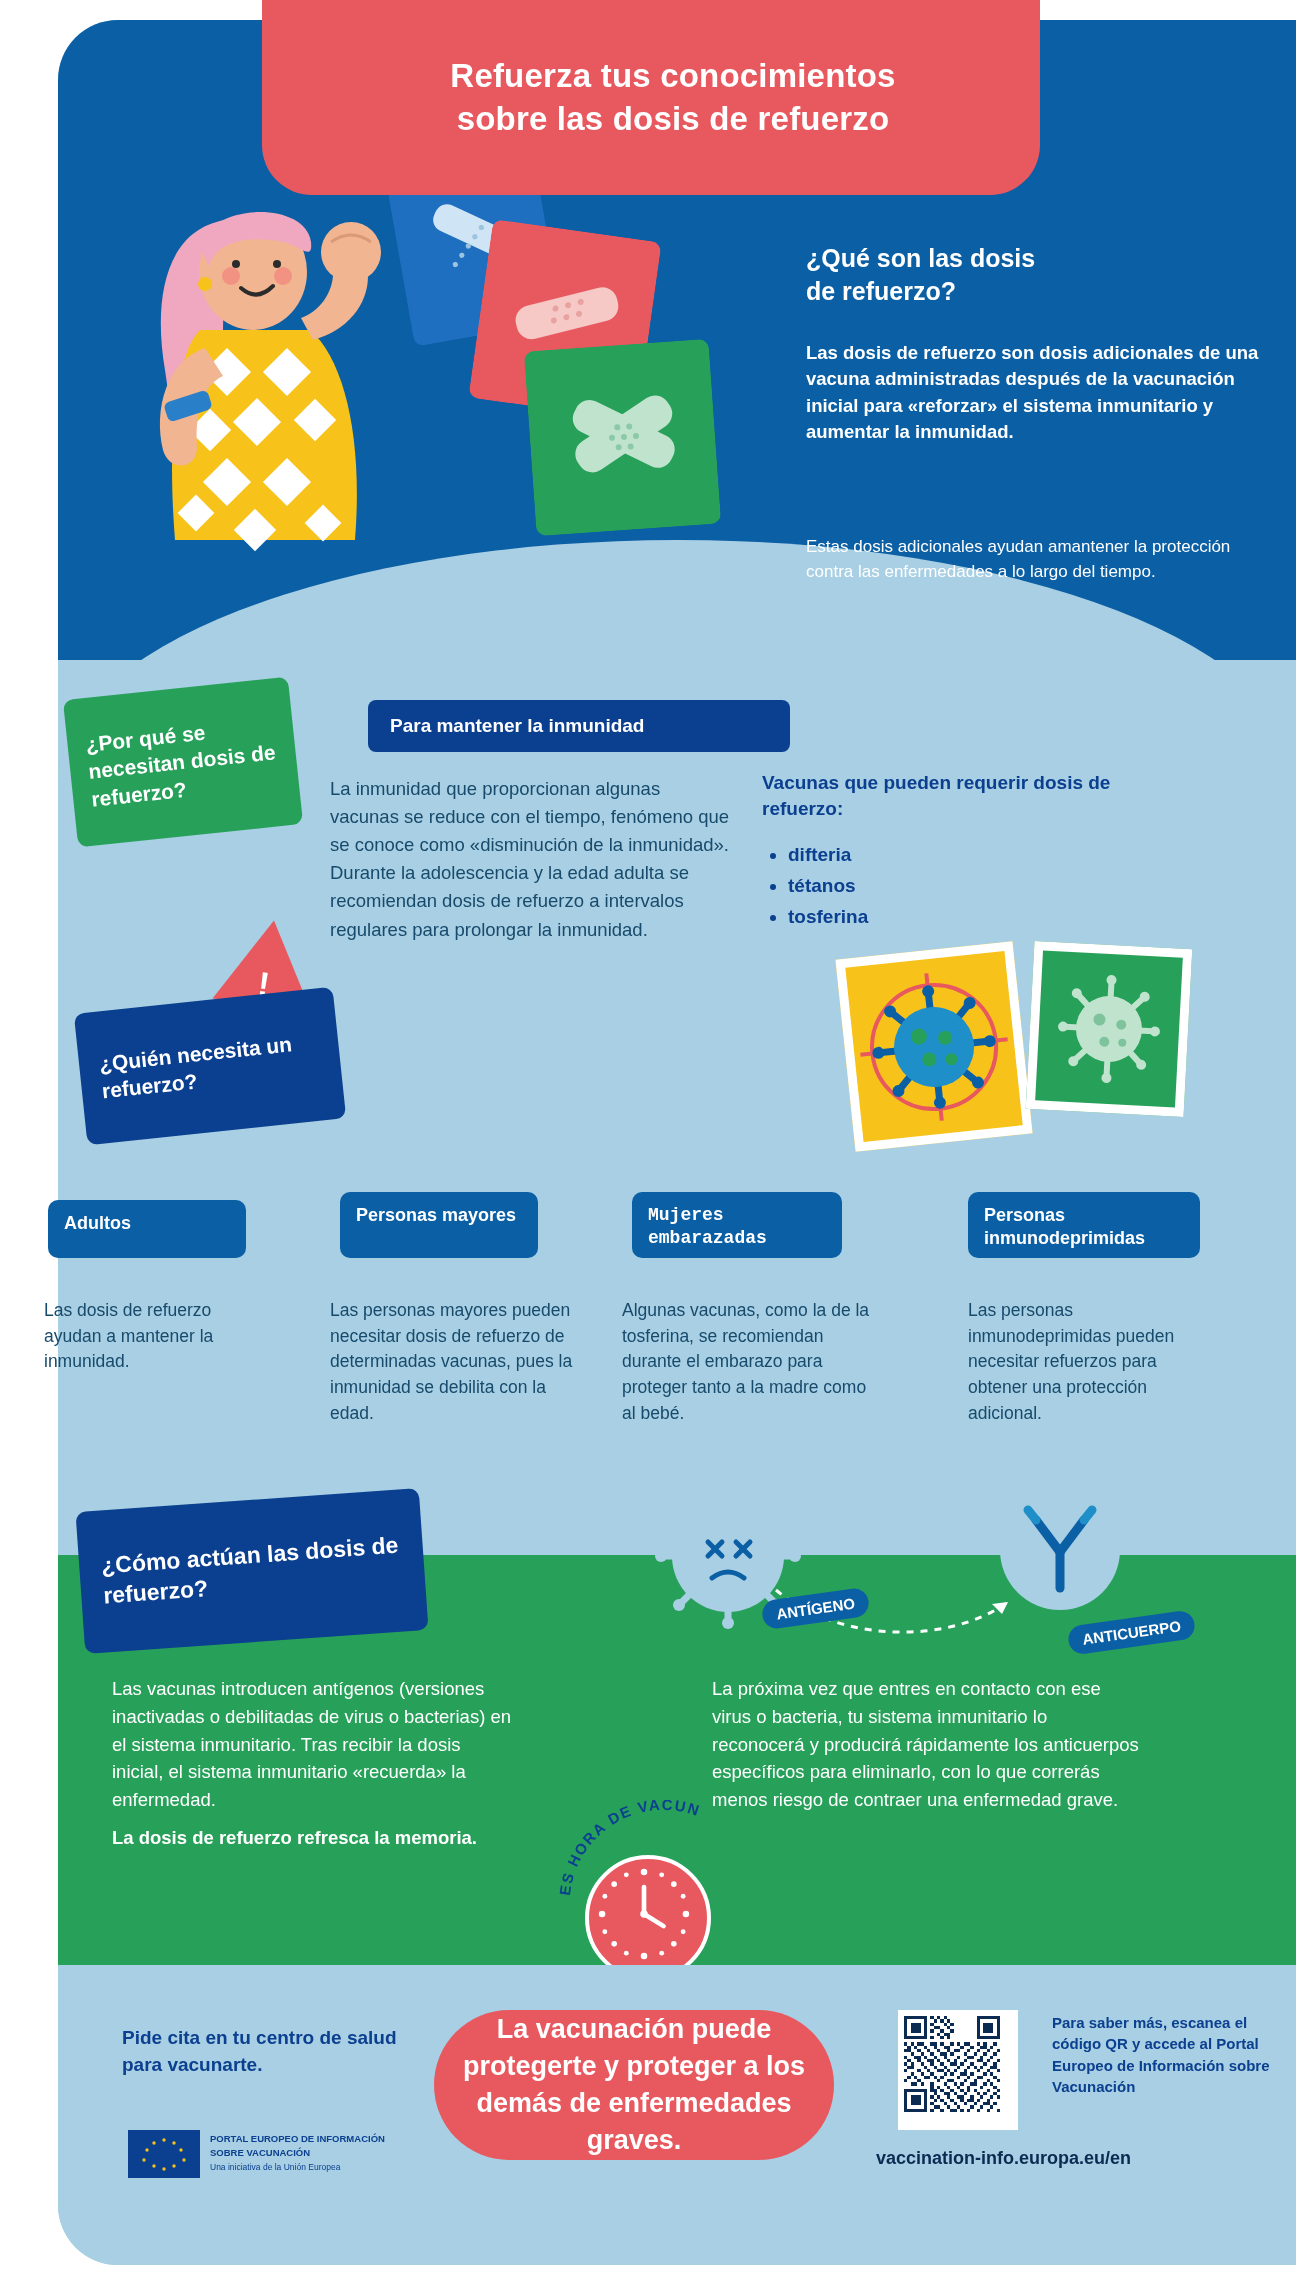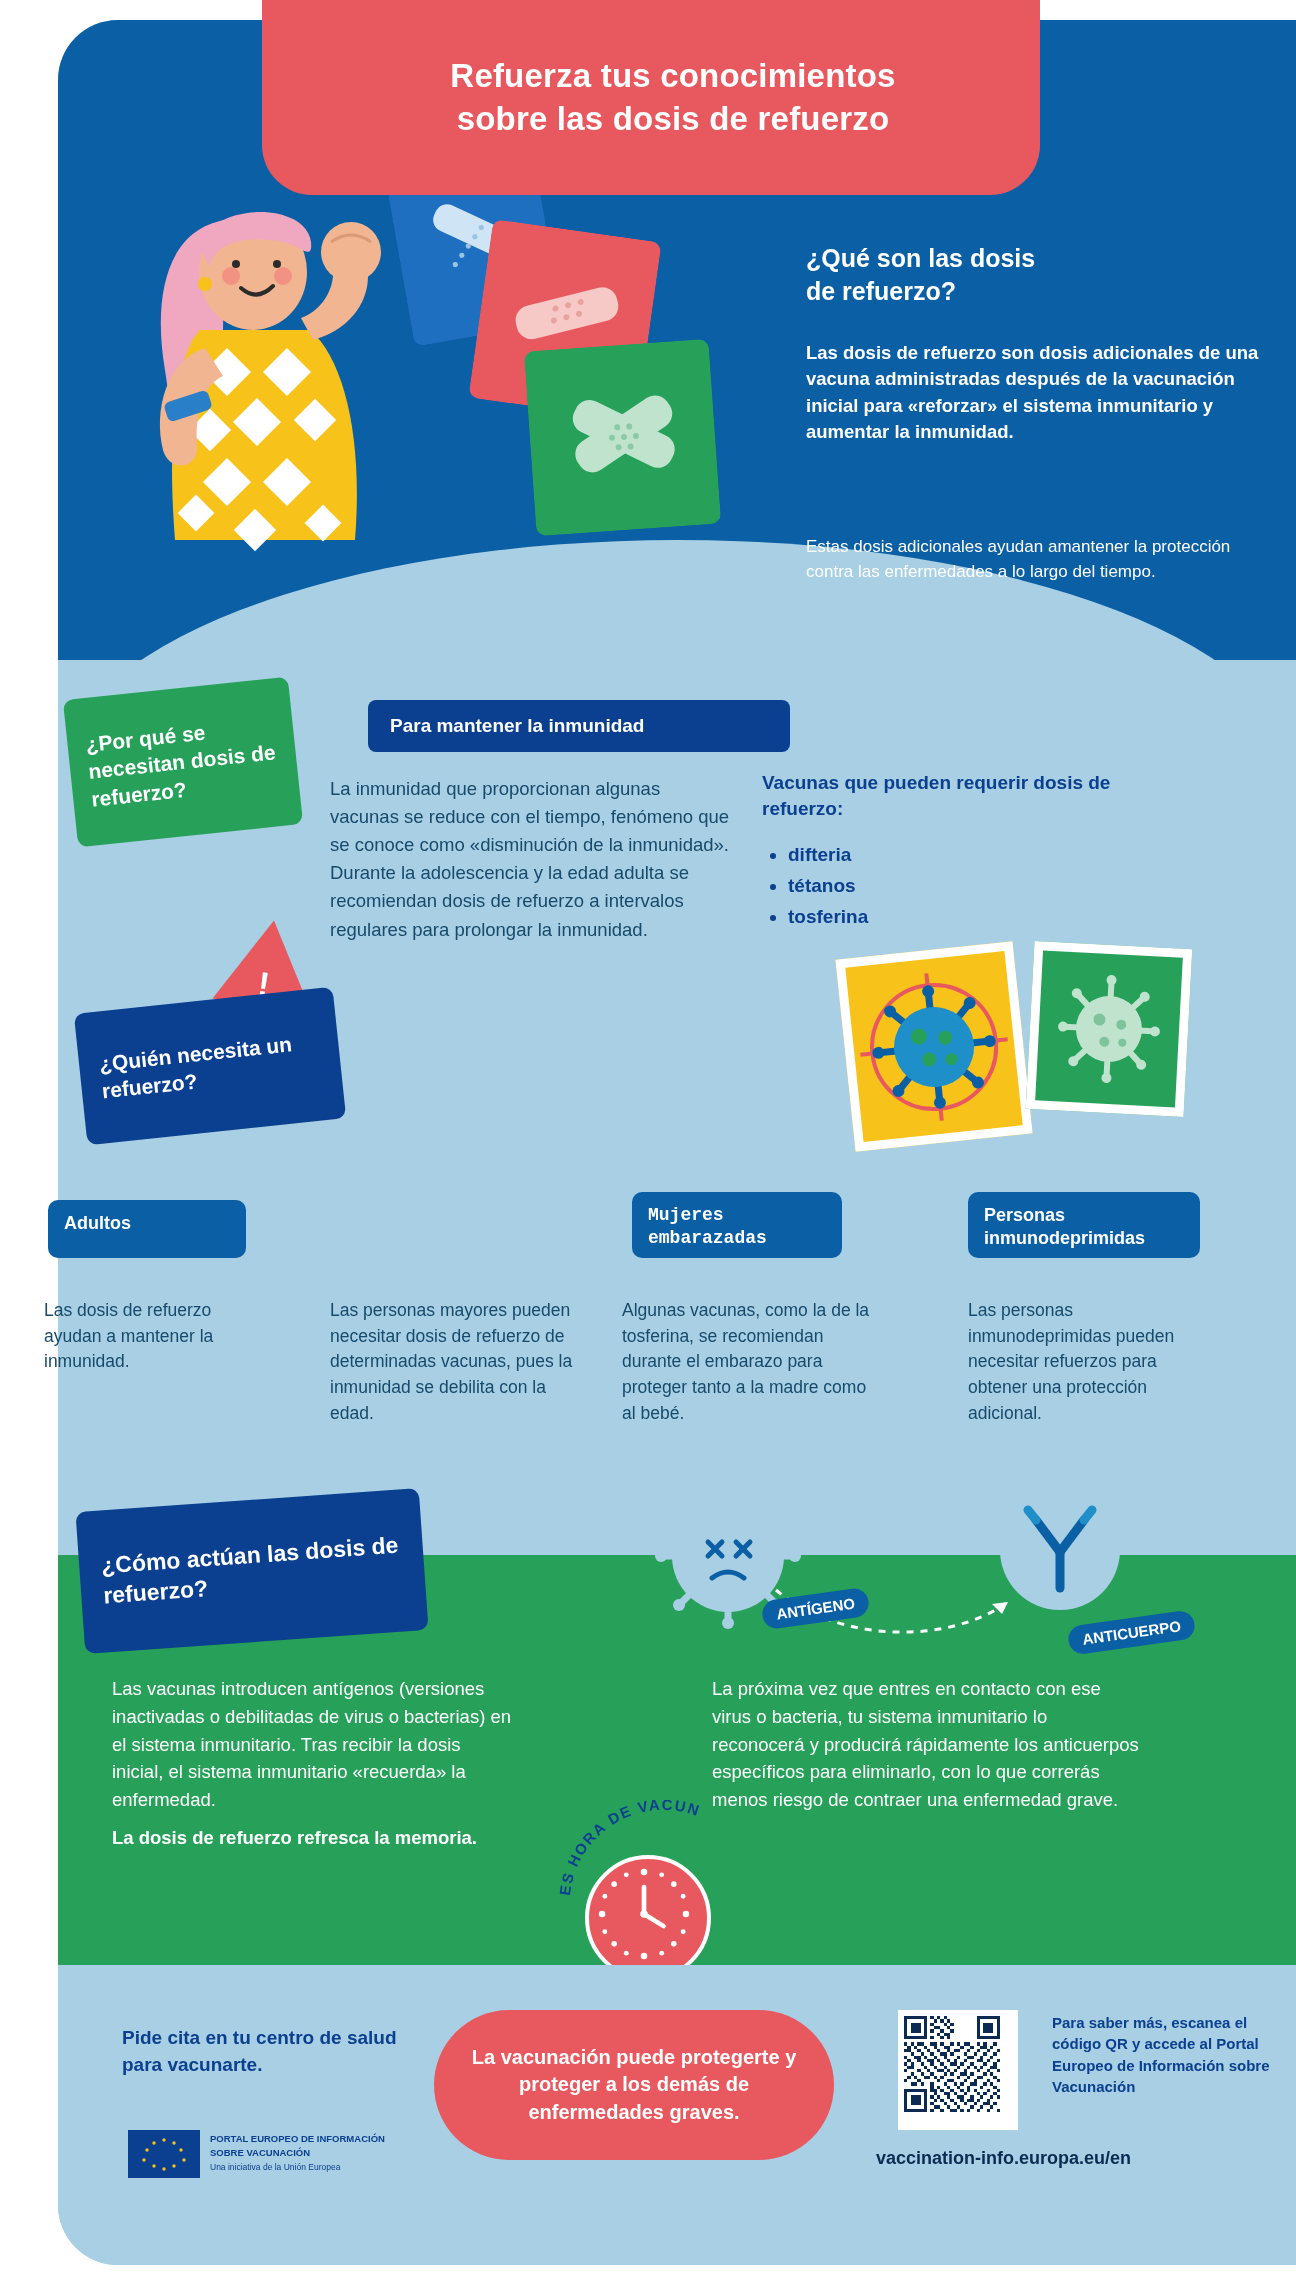--- a/index.html
+++ b/index.html
@@ -154,21 +154,21 @@
   .eu-stars{position:absolute;left:128px;top:2130px;width:72px;height:48px;}
   .eu-text{
     position:absolute;left:210px;top:2132px;width:190px;color:#0b3f8f;
     font-size:9.5px;line-height:1.45;font-weight:bold;
   }
   .eu-text .thin{font-weight:normal;font-size:8.5px;}
   .pill-red{
     position:absolute;left:434px;top:2010px;width:400px;height:150px;
     background:#e8595f;border-radius:75px;color:#fff;display:flex;
     align-items:center;justify-content:center;text-align:center;
-    font-size:20px;font-weight:bold;line-height:1.38;padding:4px 28px;
+    font-size:27px;font-weight:bold;line-height:1.38;padding:4px 28px;
     box-sizing:border-box;
   }
   .qr{
     position:absolute;left:898px;top:2010px;width:108px;height:108px;background:#fff;padding:6px;
   }
   .qr svg{display:block;}
   .qr-text{
     position:absolute;left:1020px;top:2012px;width:230px;color:#0b3f8f;
     font-size:15px;font-weight:bold;line-height:1.42;margin-left:32px;
   }
@@ -362,20 +362,23 @@
           <circle cx="84" cy="88" r="4"></circle>
       </g>
     </svg>
   </div>
 
   <div class="who-card" style="left:48px;top:1200px;width:198px;height:58px;">
     <span>Adultos</span>
   </div>
   <div class="who-text" style="left:44px;top:1298px;width:222px;">Las dosis de refuerzo ayudan a mantener la inmunidad.</div>
 
+  <div class="who-card" style="left:340px;top:1192px;width:198px;height:66px;">
+    <span>Personas mayores</span>
+  </div>
   <div class="who-text" style="left:330px;top:1298px;width:250px;">Las personas mayores pueden necesitar dosis de refuerzo de determinadas vacunas, pues la inmunidad se debilita con la edad.</div>
 
   <div class="who-card" style="left:632px;top:1192px;width:210px;height:66px;font-family:Liberation Mono, monospace;">
     <span>Mujeres embarazadas</span>
   </div>
   <div class="who-text" style="left:622px;top:1298px;width:250px;">Algunas vacunas, como la de la tosferina, se recomiendan durante el embarazo para proteger tanto a la madre como al bebé.</div>
 
   <div class="who-card" style="left:968px;top:1192px;width:232px;height:66px;">
     <span>Personas inmunodeprimidas</span>
   </div>

